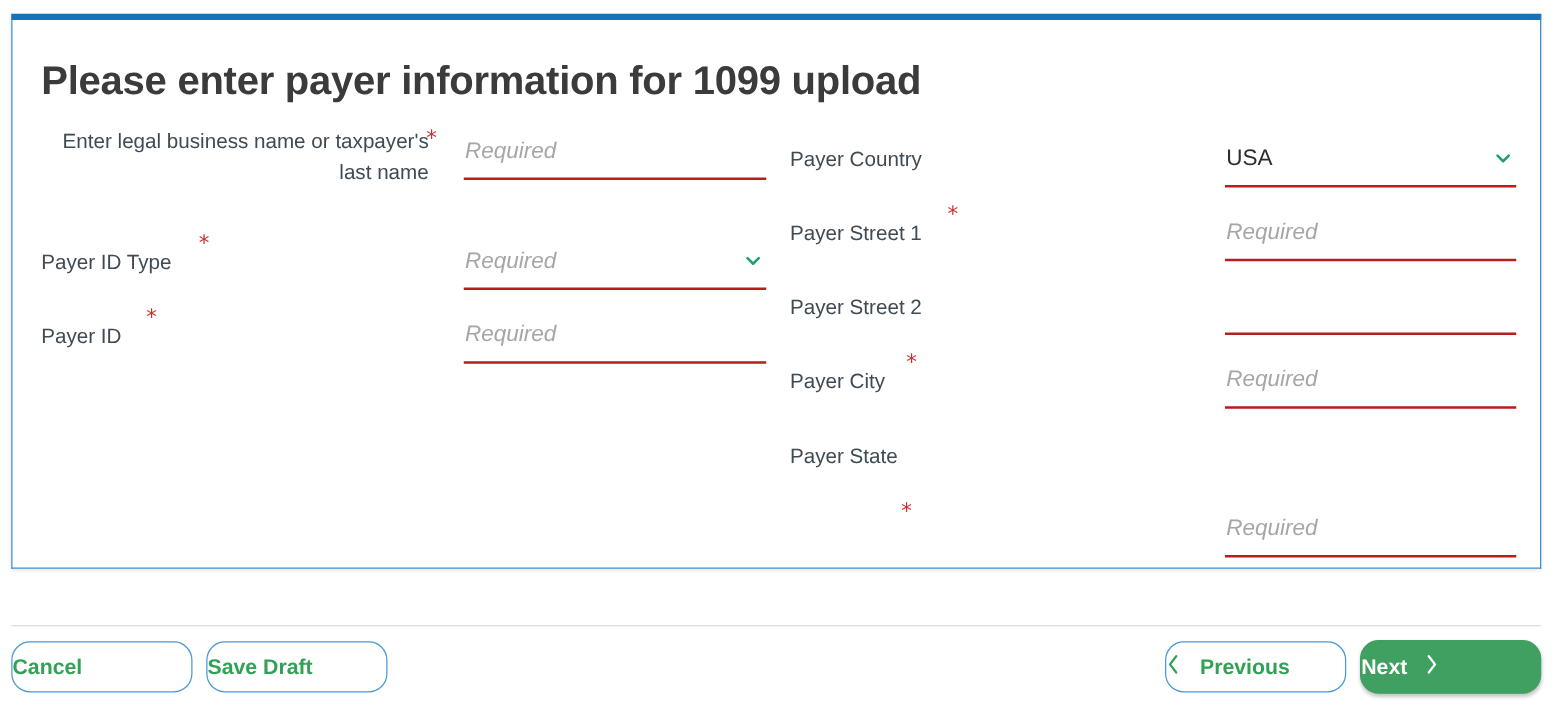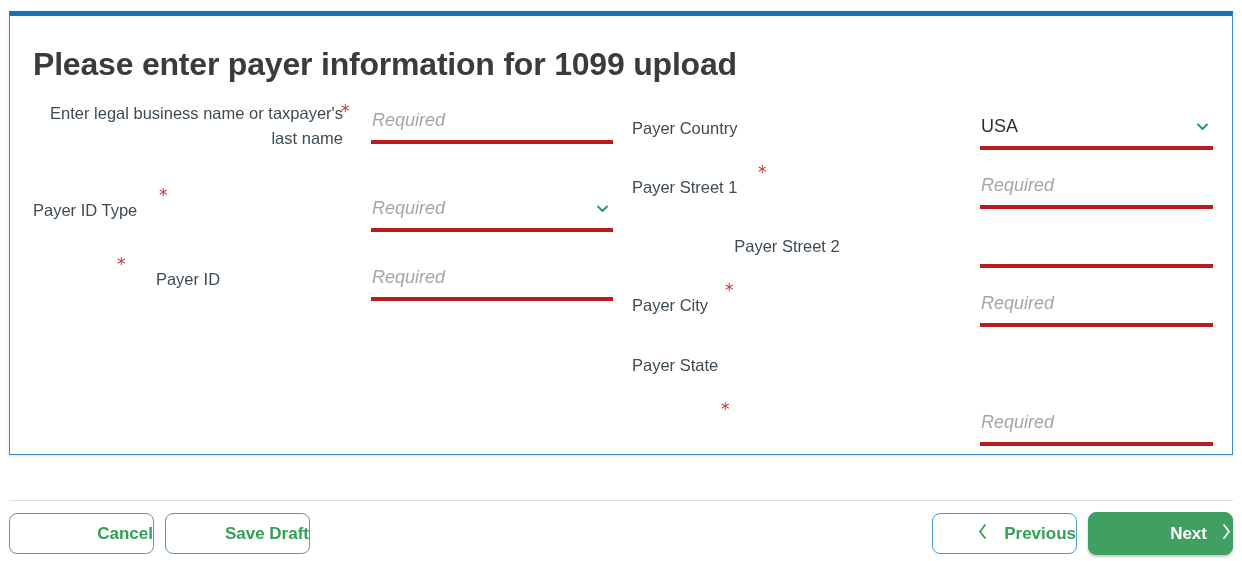--- a/index.html
+++ b/index.html
@@ -80,21 +80,21 @@
     line-height: 1;
     font-family: "DejaVu Sans", sans-serif;
   }
 
   .control {
     position: absolute;
     left: 338px;
     right: 0;
     top: 12px;
     height: 44px;
-    border-bottom: 4px solid #b91c1c;
+    border-bottom: 2px solid #b91c1c;
     box-sizing: border-box;
   }
   .col-right .control { left: 348px; }
 
   .control-value,
   .control-placeholder {
     position: absolute;
     left: 1px;
     top: 8px;
     font-size: 18px;
@@ -123,27 +123,27 @@
     top: 500px;
     width: 1224px;
     height: 1px;
     background: #dddddd;
   }
 
   .btn {
     position: absolute;
     box-sizing: border-box;
     height: 41px;
-    border-radius: 8px;
+    border-radius: 15px;
     font-size: 17px;
     font-weight: bold;
     cursor: pointer;
     display: flex;
     align-items: center;
-    justify-content: flex-end;
+    justify-content: flex-start;
     user-select: none;
   }
 
   .btn-outline {
     background: #ffffff;
     border: 1px solid #4a9ad4;
     color: #31a155;
   }
 
   .btn-cancel     { left: 9px;   top: 513px; width: 145px; }
@@ -195,21 +195,21 @@
         <div class="control" style="top:12px;">
           <span class="control-placeholder">Required</span>
           <span class="chevron-down">
             <svg width="13" height="13" viewBox="0 0 13 13">
               <path d="M2 4.5 L6.5 9 L11 4.5" fill="none" stroke="#1f9e72" stroke-width="2" stroke-linecap="round" stroke-linejoin="round"></path>
             </svg>
           </span>
         </div>
       </div>
 
-      <div class="field" style="top:153px;text-align:center;">
+      <div class="field" style="top:143px;">
         <div class="field-label">Payer ID</div>
         <span class="req-star" style="left:84px;top:11px;">*</span>
         <div class="control" style="top:12px;">
           <span class="control-placeholder">Required</span>
         </div>
       </div>
 
     </div>
 
     <div class="col col-right">
@@ -227,21 +227,21 @@
       </div>
 
       <div class="field" style="top:59px;">
         <div class="field-label" style="top:24px;">Payer Street 1</div>
         <span class="req-star" style="left:126px;top:13px;">*</span>
         <div class="control" style="top:14px;">
           <span class="control-placeholder">Required</span>
         </div>
       </div>
 
-      <div class="field" style="top:118px;text-align:center;">
+      <div class="field" style="top:118px;">
         <div class="field-label" style="top:24px;">Payer Street 2</div>
         <div class="control" style="top:14px;">
           <span class="control-placeholder"></span>
         </div>
       </div>
 
       <div class="field" style="top:177px;">
         <div class="field-label" style="top:24px;">Payer City</div>
         <span class="req-star" style="left:93px;top:13px;">*</span>
         <div class="control" style="top:14px;">

